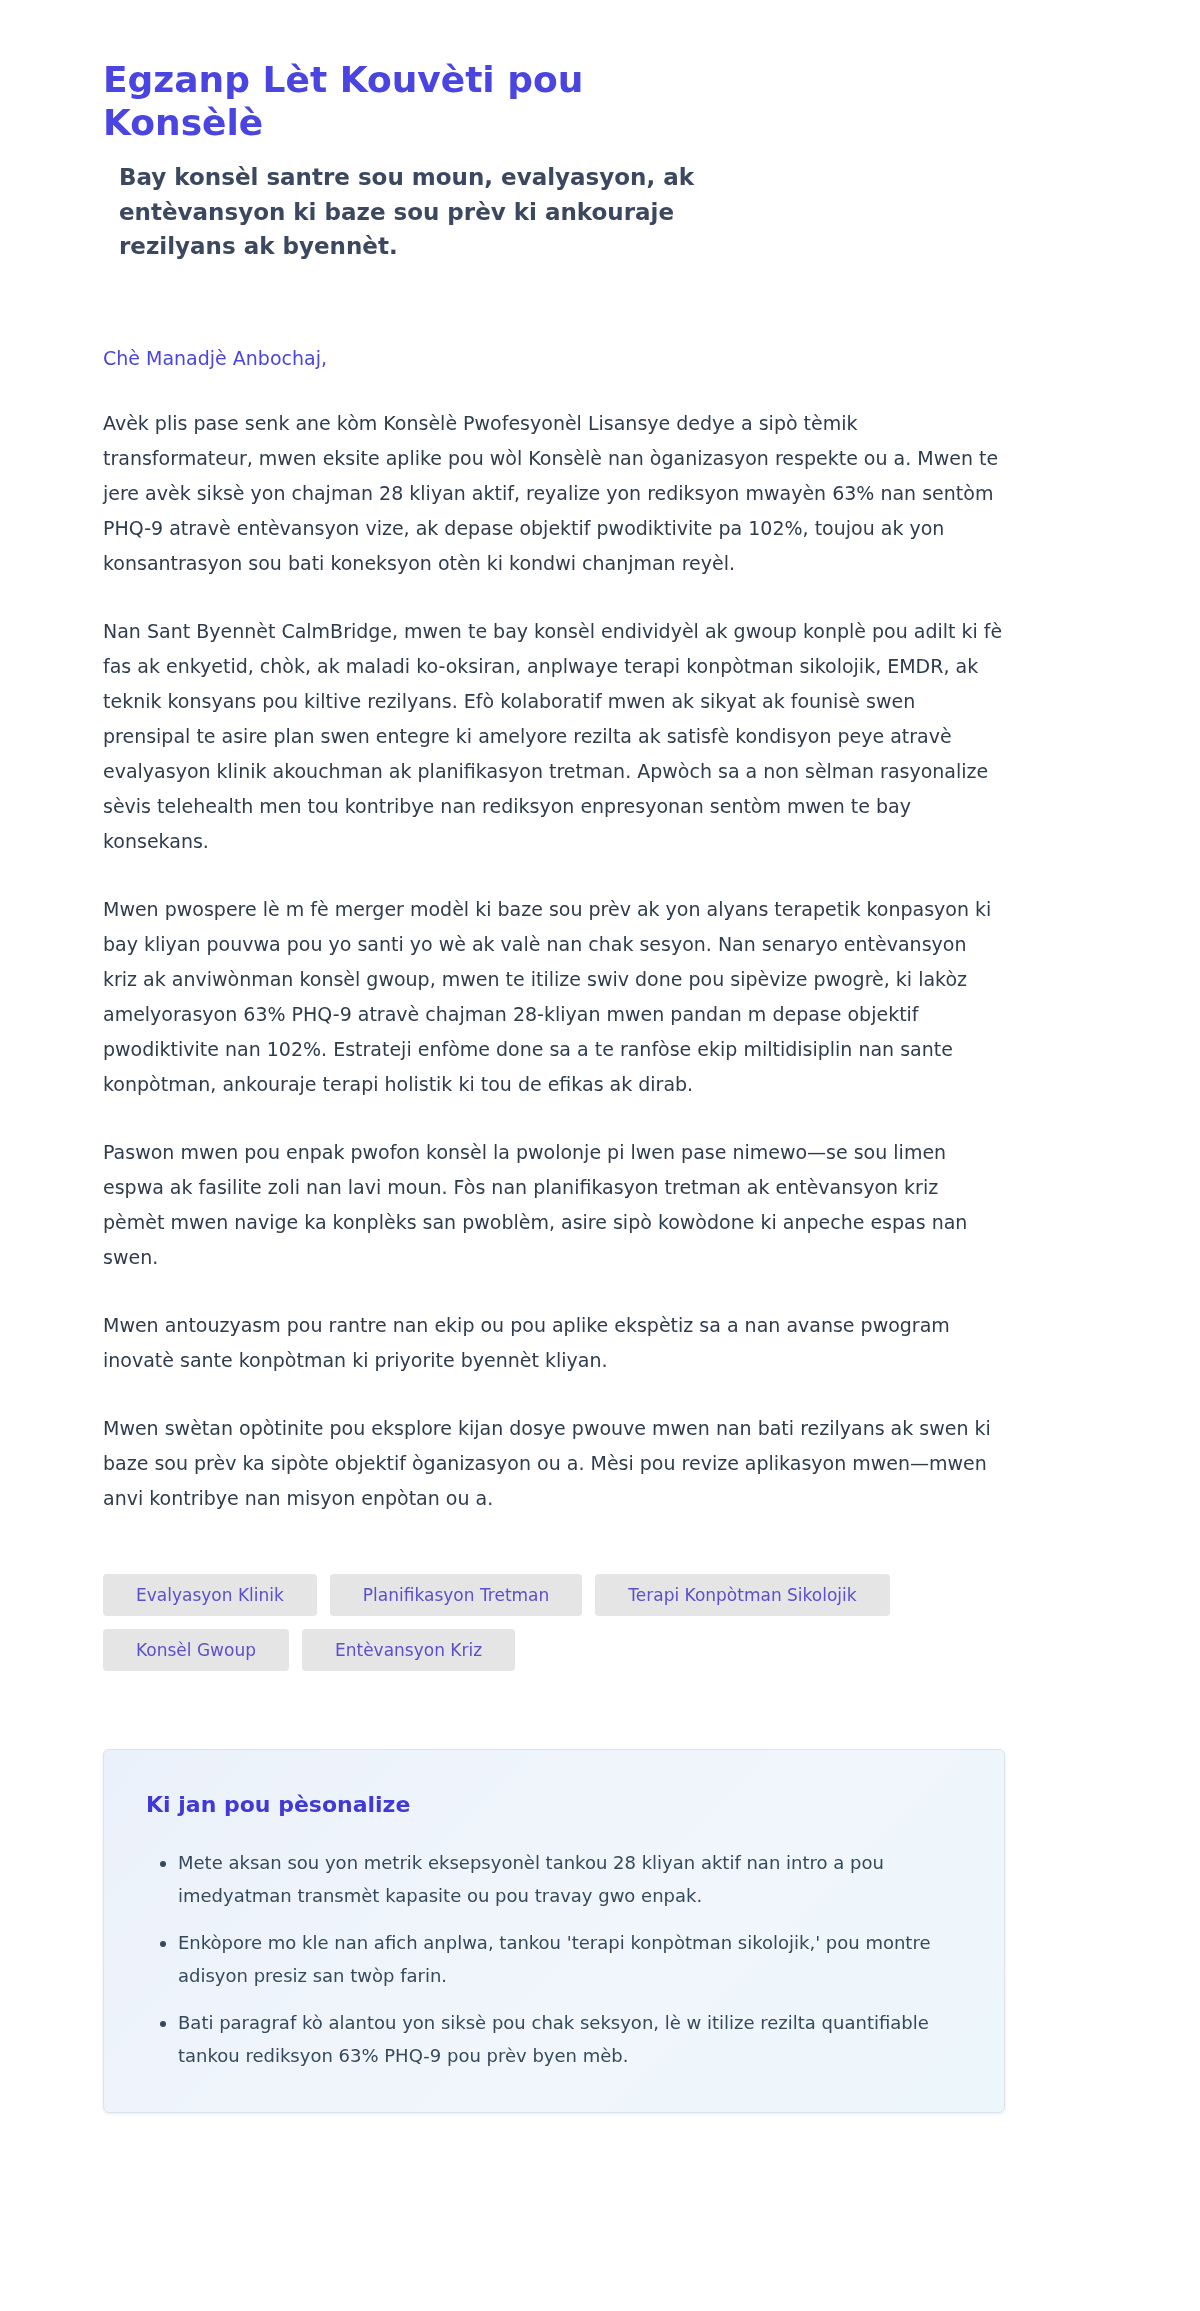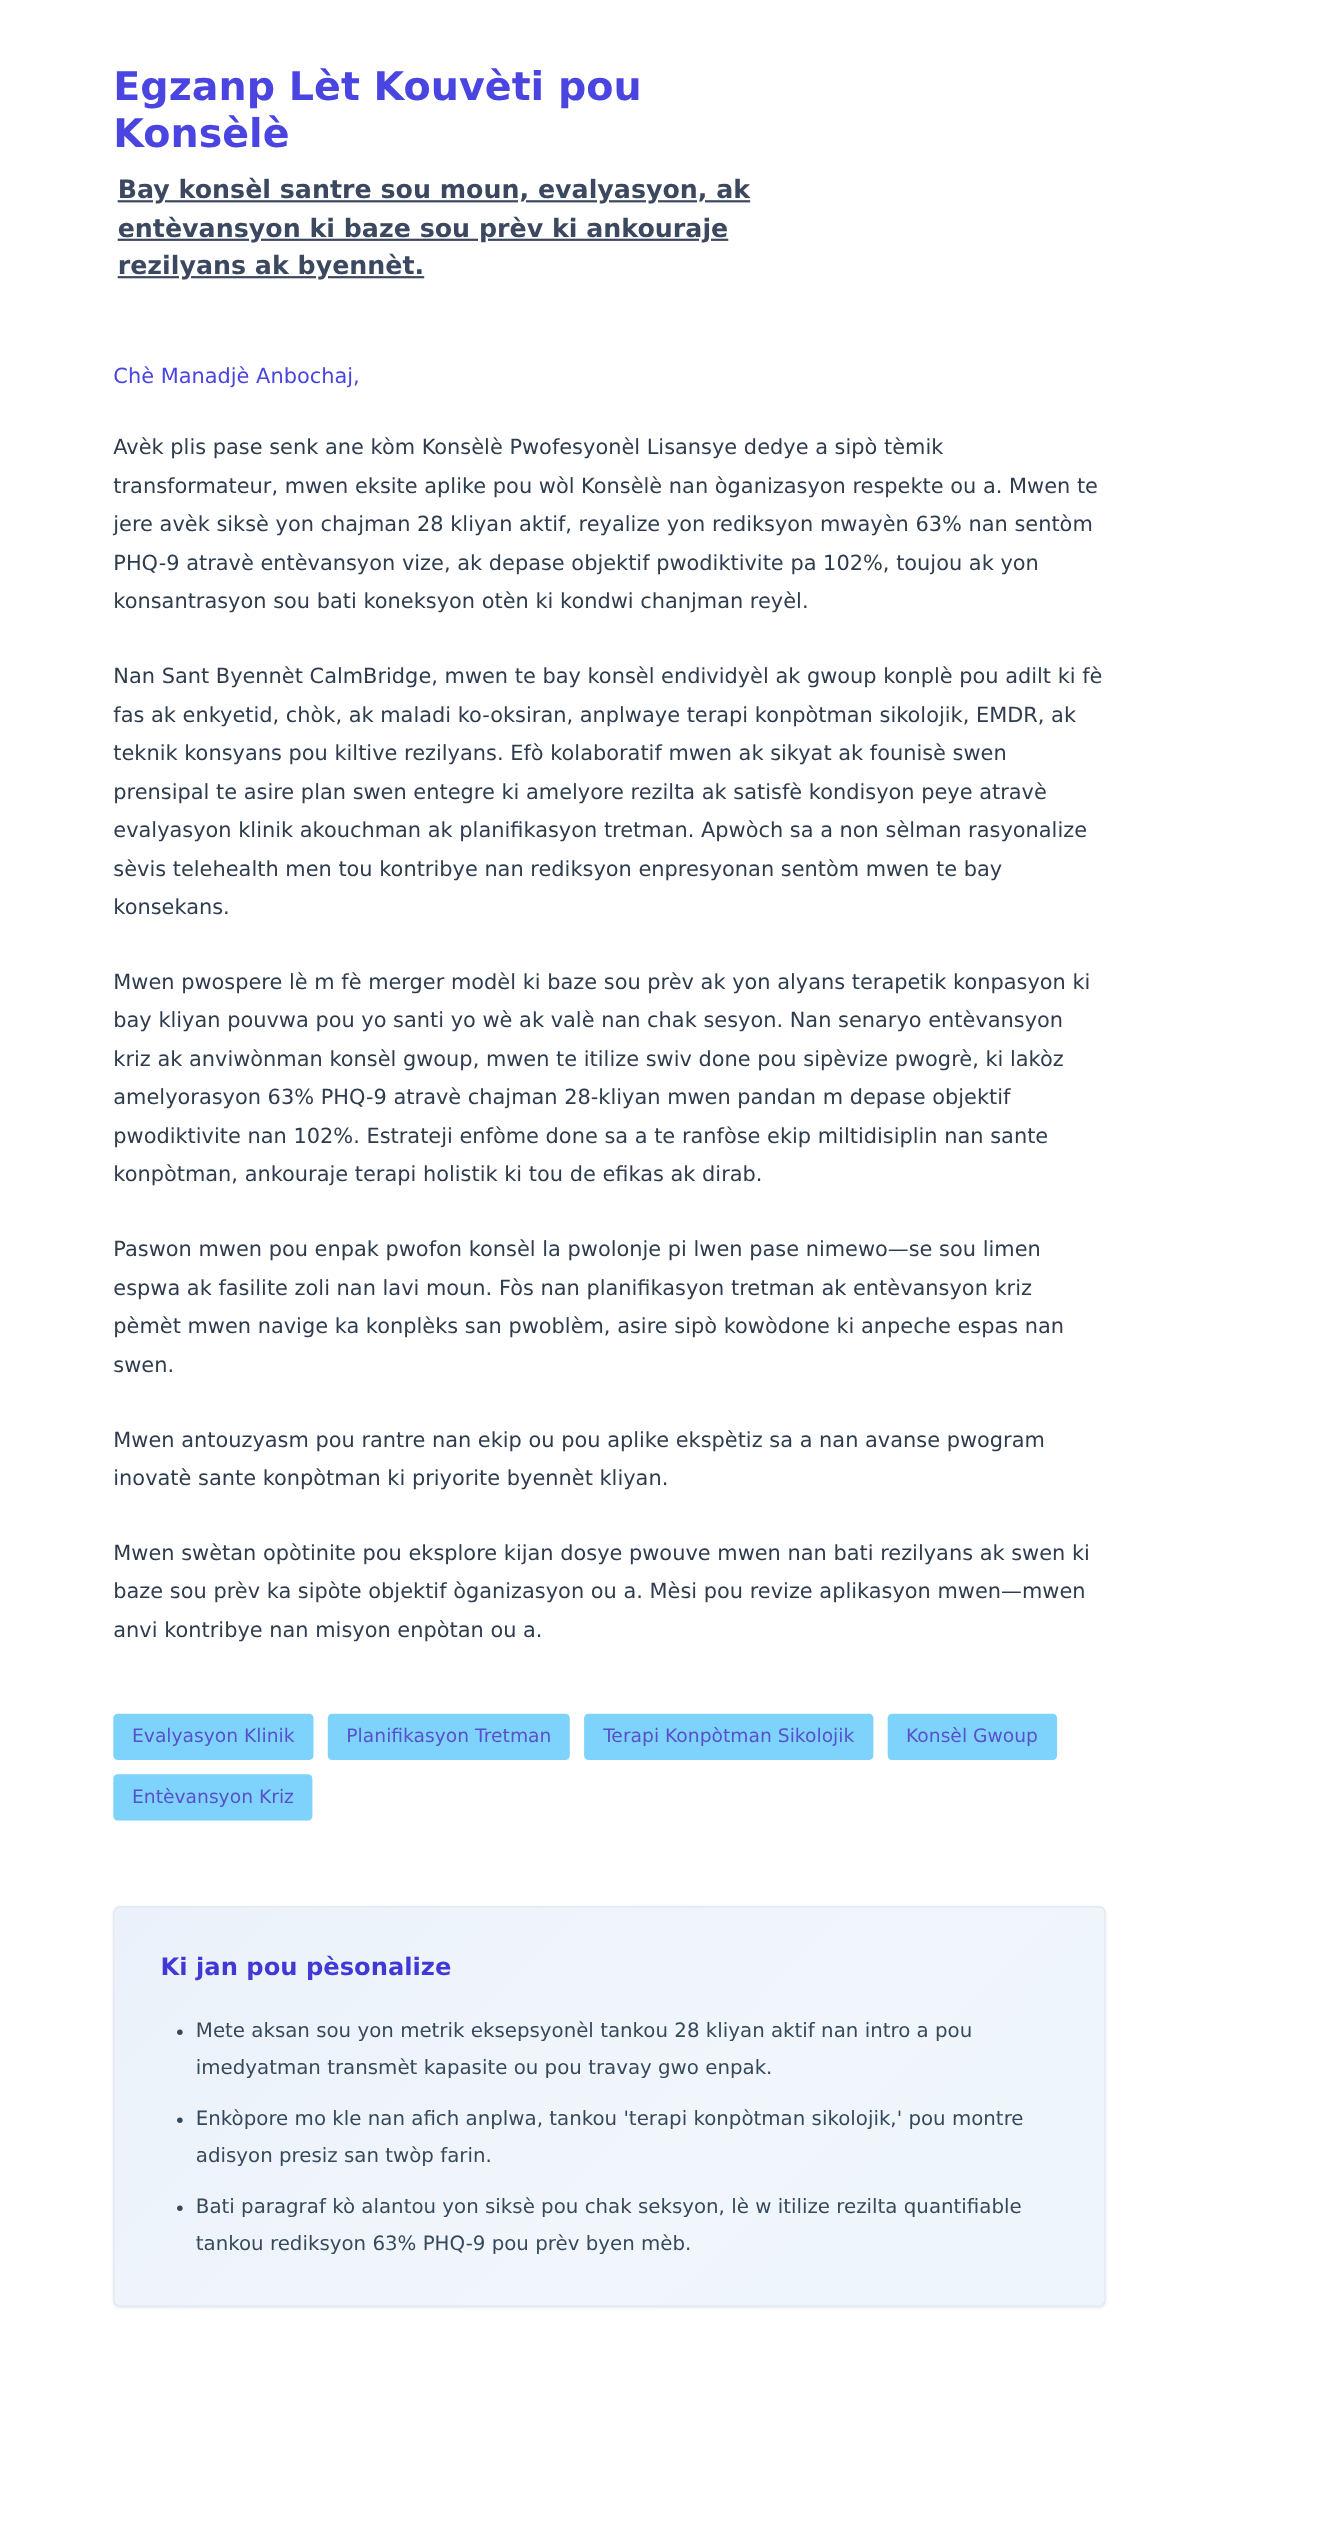--- a/index.html
+++ b/index.html
@@ -3,38 +3,38 @@
 <meta charset="utf-8">
 <style>
   html,body{margin:0;padding:0;background:#ffffff;}
   body{font-family:"DejaVu Sans","Liberation Sans",sans-serif;color:#2e3c4e;}
   .page{width:1108px;min-height:2311px;box-sizing:border-box;padding:58px 103px 60px;background:#ffffff;}
 
   
   .header{display:flex;justify-content:space-between;align-items:flex-start;}
   .header-left{max-width:640px;}
   .title{font-size:36px;font-weight:bold;color:#4a44e0;margin:0 0 12px;line-height:1.2;}
-  .subtitle{font-size:23px;font-weight:bold;color:#3b4860;line-height:1.5;margin:4px;max-width:600px;text-decoration:underline;}
+  .subtitle{font-size:23px;font-weight:bold;color:#3b4860;line-height:1.5;margin:16px;max-width:600px;}
   .meta{width:195px;flex-shrink:0;margin-top:6px;text-align:right;font-size:14.5px;line-height:1.38;color:#47536b;overflow-wrap:break-word;word-break:break-word;}
   .meta-row{margin-bottom:3px;}
   .meta-label{font-weight:bold;color:#3c4963;}
   .meta-value{margin-left:4px;}
 
   
   .greeting{color:#4a44e0;font-weight:normal;font-size:19px;line-height:29px;margin:64px 0 0;}
   .para{font-size:19px;line-height:35px;color:#2e3c4e;margin:33px 0 0;max-width:994px;}
 
   
   .signature{margin-top:92px;}
   .sig-name{font-size:19.5px;font-weight:bold;color:#252f3e;margin:0;line-height:28px;}
   .sig-role{font-size:19px;color:#4e5a6d;margin:12px 0 0;line-height:28px;}
 
   
   .tags{margin-top:58px;display:flex;flex-wrap:wrap;gap:13px;}
-  .tag{display:inline-block;background:#7dd3fc;color:#5a50cc;font-size:17px;line-height:20px;padding:11px 17px;border-radius:4px;white-space:nowrap;}
+  .tag{display:inline-block;background:#e5e5e5;color:#5a50cc;font-size:17px;line-height:20px;padding:11px 33px;border-radius:4px;white-space:nowrap;}
 
   
   .tips{margin-top:78px;background:linear-gradient(135deg,#ebf1fa 0%,#f1f6fc 55%,#edf6fb 100%);border:1px solid #dbe3ef;border-radius:6px;padding:40px 42px 34px;box-shadow:0 1px 3px rgba(120,140,170,0.18);}
   .tips-heading{font-size:22px;font-weight:bold;color:#4138d8;margin:0 0 26px;line-height:30px;}
   .tips-list{margin:6px;padding:0 0 0 26px;}
   .tips-item{font-size:18px;line-height:33px;color:#36495c;margin:0 0 14px;max-width:880px;}
   .tips-item::marker{color:#36495c;}
   .tips-item:last-child{margin-bottom:0;}
 </style>
 </head>

